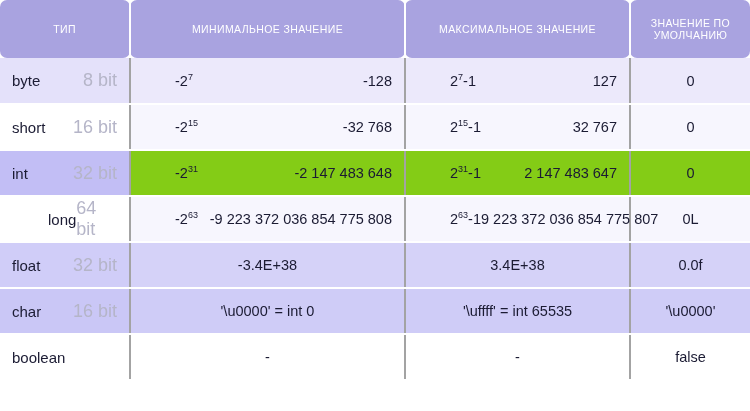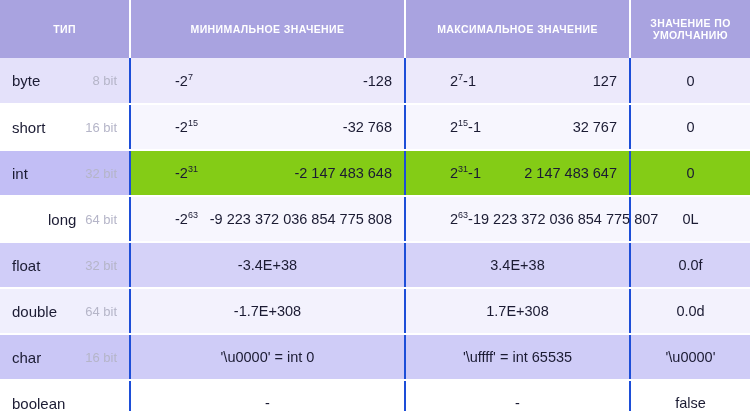--- a/index.html
+++ b/index.html
@@ -22,42 +22,43 @@
   table.types {
     width: 750px;
     border-collapse: collapse;
     table-layout: fixed;
   }
   
   thead th {
     background: #a9a3e0;
     color: #ffffff;
     font-size: 10.5px;
-    font-weight: bold;
+    font-weight: normal;
     letter-spacing: 0.4px;
     text-transform: uppercase;
     text-align: center;
     vertical-align: middle;
     padding: 10px 6px;
     height: 58px;
     box-sizing: border-box;
     border-right: 2px solid #ffffff;
+    border-radius: 7px;
   }
   thead th.col-type { width: 130px; }
   thead th.col-min  { width: 275px; }
   thead th.col-max  { width: 225px; }
   thead th.col-def  { width: 120px; border-right: none; }
 
   
   tbody td {
     height: 46px;
     box-sizing: border-box;
     font-size: 14.5px;
     vertical-align: middle;
-    border-right: 2px solid #1d4ed8;
+    border-right: 2px solid #a3a3a3;
     border-bottom: 2px solid #ffffff;
     padding: 0 10px;
   }
   tbody td.def { border-right: none; }
 
   
   td.type {
     padding: 0;
     position: relative;
   }
@@ -67,21 +68,21 @@
     justify-content: space-between;
     height: 100%;
     padding: 0 12px 0 12px;
     box-sizing: border-box;
   }
   .type-name {
     font-size: 15px;
     color: #1b1b33;
   }
   .type-bits {
-    font-size: 13px;
+    font-size: 18px;
     color: #b5b5c8;
   }
 
   
   td.minval, td.maxval {
     position: relative;
     padding: 0;
   }
   .cell-flex {
     display: flex;
@@ -271,43 +272,20 @@
               <span class="num">3.4E+38</span>
             </div>
         </td>
         <td class="def">
           <div class="def-inner">
               <span>0.0f</span>
             </div>
         </td>
       </tr>
 
-      <tr class="row-double">
-        <td class="type">
-          <div class="type-inner">
-            <span class="type-name">double</span>
-            <span class="type-bits">64 bit</span>
-          </div>
-        </td>
-        <td class="minval">
-          <div class="cell-center">
-              <span class="num">-1.7E+308</span>
-            </div>
-        </td>
-        <td class="maxval">
-          <div class="cell-center">
-              <span class="num">1.7E+308</span>
-            </div>
-        </td>
-        <td class="def">
-          <div class="def-inner">
-              <span>0.0d</span>
-            </div>
-        </td>
-      </tr>
 
       <tr class="row-char">
         <td class="type">
           <div class="type-inner">
             <span class="type-name">char</span>
             <span class="type-bits">16 bit</span>
           </div>
         </td>
         <td class="minval">
           <div class="cell-center">

